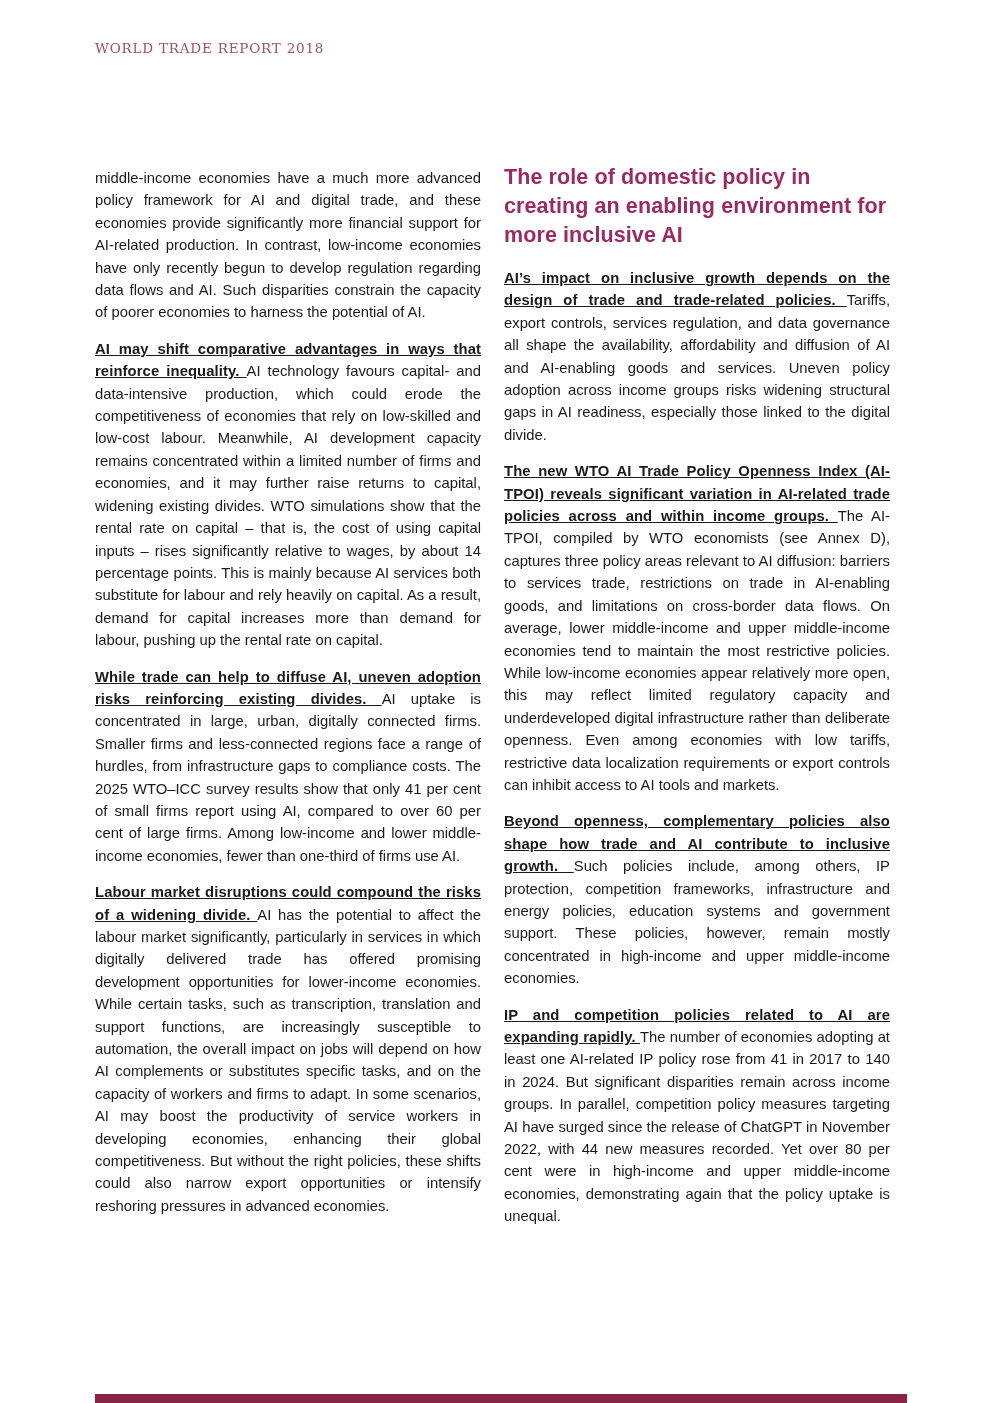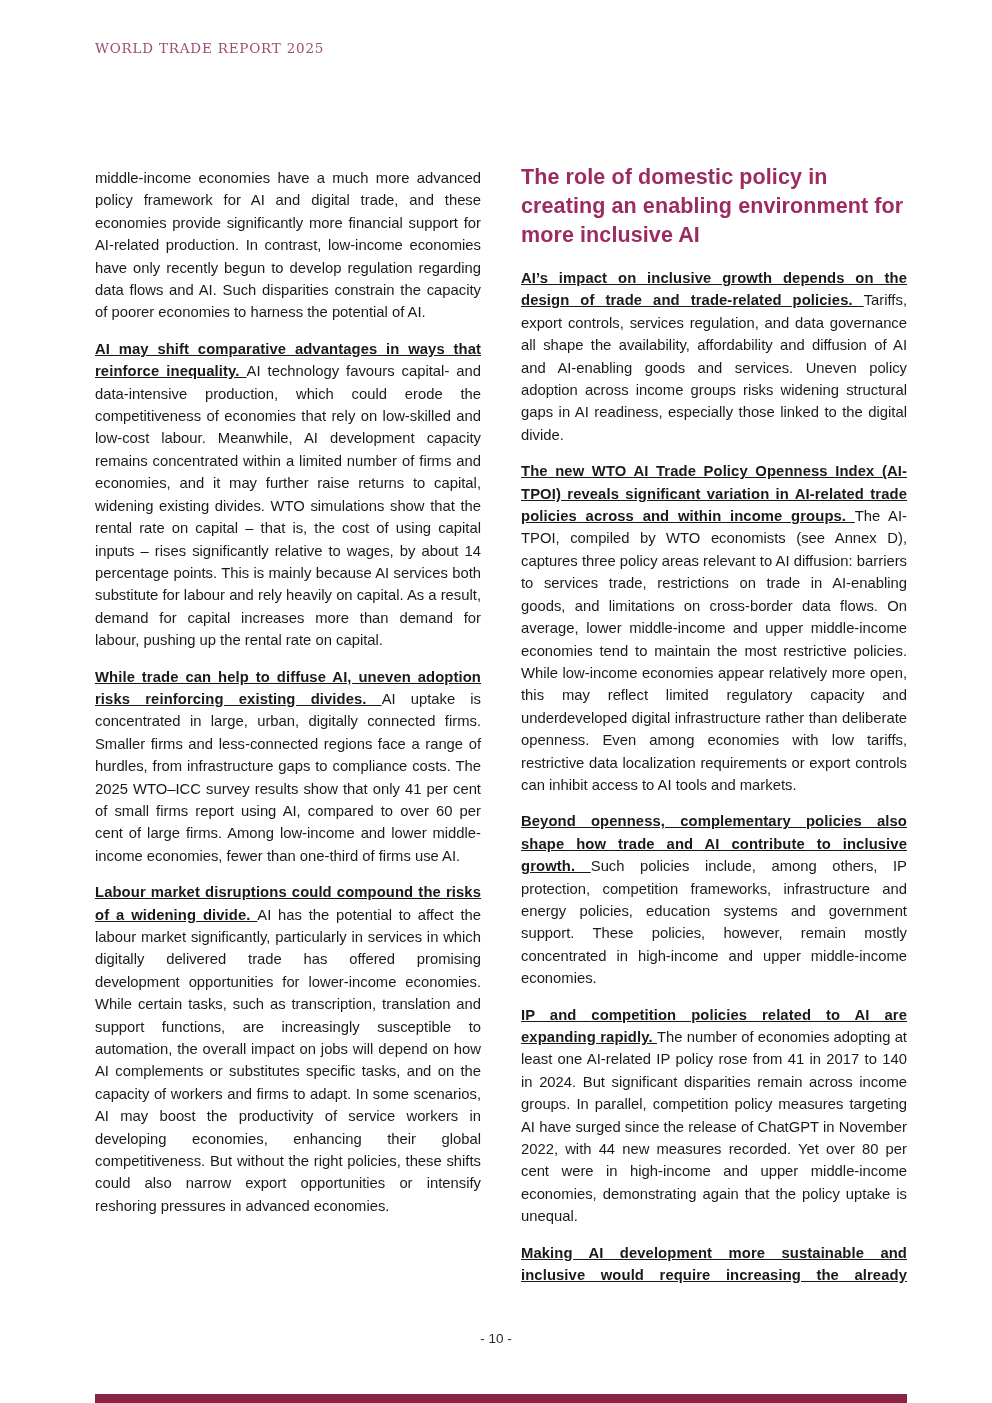--- a/index.html
+++ b/index.html
@@ -22,21 +22,21 @@
     letter-spacing: 0.8px;
     color: var(--header-color, #9e4c77);
   }
   .col {
     position: absolute;
     width: 386px;
     top: 160px;
     margin-top: 7px;
   }
   .col-left  { left: 95px; }
-  .col-right { left: 521px; top: 156px; }
+  .col-right { left: 504px; top: 156px; }
   .section-heading {
     font-size: 21.5px;
     line-height: 29px;
     font-weight: bold;
     color: var(--accent, #9b2b62);
     margin: 0 0 17px 0;
     letter-spacing: 0.1px;
   }
   .para {
     font-size: 14.8px;
@@ -62,37 +62,35 @@
     bottom: 0;
     height: 9px;
     background: var(--bar-color, #8b2346);
   }
 </style>
 </head>
 <body>
 
 <div id="page" style="--accent: #9b2b62; --header-color: #9e4c77; --bar-color: #8b2346; color: rgb(26, 26, 26);">
 
-  <div class="running-header">WORLD TRADE REPORT 2025</div>
+  <div class="running-header">WORLD TRADE REPORT 2018</div>
 
   <div class="col col-left">
       <p class="para">middle-income economies have a much more advanced policy framework for AI and digital trade, and these economies provide significantly more financial support for AI-related production. In contrast, low-income economies have only recently begun to develop regulation regarding data flows and AI. Such disparities constrain the capacity of poorer economies to harness the potential of AI.</p>
       <p class="para"><strong>AI may shift comparative advantages in ways that reinforce inequality. </strong>AI technology favours capital- and data-intensive production, which could erode the competitiveness of economies that rely on low-skilled and low-cost labour. Meanwhile, AI development capacity remains concentrated within a limited number of firms and economies, and it may further raise returns to capital, widening existing divides. WTO simulations show that the rental rate on capital – that is, the cost of using capital inputs – rises significantly relative to wages, by about 14 percentage points. This is mainly because AI services both substitute for labour and rely heavily on capital. As a result, demand for capital increases more than demand for labour, pushing up the rental rate on capital.</p>
       <p class="para"><strong>While trade can help to diffuse AI, uneven adoption risks reinforcing existing divides. </strong>AI uptake is concentrated in large, urban, digitally connected firms. Smaller firms and less-connected regions face a range of hurdles, from infrastructure gaps to compliance costs. The 2025 WTO–ICC survey results show that only 41 per cent of small firms report using AI, compared to over 60 per cent of large firms. Among low-income and lower middle-income economies, fewer than one-third of firms use AI.</p>
       <p class="para"><strong>Labour market disruptions could compound the risks of a widening divide. </strong>AI has the potential to affect the labour market significantly, particularly in services in which digitally delivered trade has offered promising development opportunities for lower-income economies. While certain tasks, such as transcription, translation and support functions, are increasingly susceptible to automation, the overall impact on jobs will depend on how AI complements or substitutes specific tasks, and on the capacity of workers and firms to adapt. In some scenarios, AI may boost the productivity of service workers in developing economies, enhancing their global competitiveness. But without the right policies, these shifts could also narrow export opportunities or intensify reshoring pressures in advanced economies.</p>
     </div>
 
   <div class="col col-right">
     <h2 class="section-heading">The role of domestic policy in creating an enabling environment for more inclusive AI</h2>
     <div>
         <p class="para"><strong>AI’s impact on inclusive growth depends on the design of trade and trade-related policies. </strong>Tariffs, export controls, services regulation, and data governance all shape the availability, affordability and diffusion of AI and AI-enabling goods and services. Uneven policy adoption across income groups risks widening structural gaps in AI readiness, especially those linked to the digital divide.</p>
         <p class="para"><strong>The new WTO AI Trade Policy Openness Index (AI-TPOI) reveals significant variation in AI-related trade policies across and within income groups. </strong>The AI-TPOI, compiled by WTO economists (see Annex D), captures three policy areas relevant to AI diffusion: barriers to services trade, restrictions on trade in AI-enabling goods, and limitations on cross-border data flows. On average, lower middle-income and upper middle-income economies tend to maintain the most restrictive policies. While low-income economies appear relatively more open, this may reflect limited regulatory capacity and underdeveloped digital infrastructure rather than deliberate openness. Even among economies with low tariffs, restrictive data localization requirements or export controls can inhibit access to AI tools and markets.</p>
         <p class="para"><strong>Beyond openness, complementary policies also shape how trade and AI contribute to inclusive growth. </strong>Such policies include, among others, IP protection, competition frameworks, infrastructure and energy policies, education systems and government support. These policies, however, remain mostly concentrated in high-income and upper middle-income economies.</p>
         <p class="para"><strong>IP and competition policies related to AI are expanding rapidly. </strong>The number of economies adopting at least one AI-related IP policy rose from 41 in 2017 to 140 in 2024. But significant disparities remain across income groups. In parallel, competition policy measures targeting AI have surged since the release of ChatGPT in November 2022, with 44 new measures recorded. Yet over 80 per cent were in high-income and upper middle-income economies, demonstrating again that the policy uptake is unequal.</p>
-        <p class="para force-justify"><strong>Making AI development more sustainable and inclusive would require increasing the already</strong></p>
       </div>
   </div>
 
-  <div class="page-number">- 10 -</div>
 
   <div class="bottom-rule"></div>
 
 </div>
 
 </body></html>

